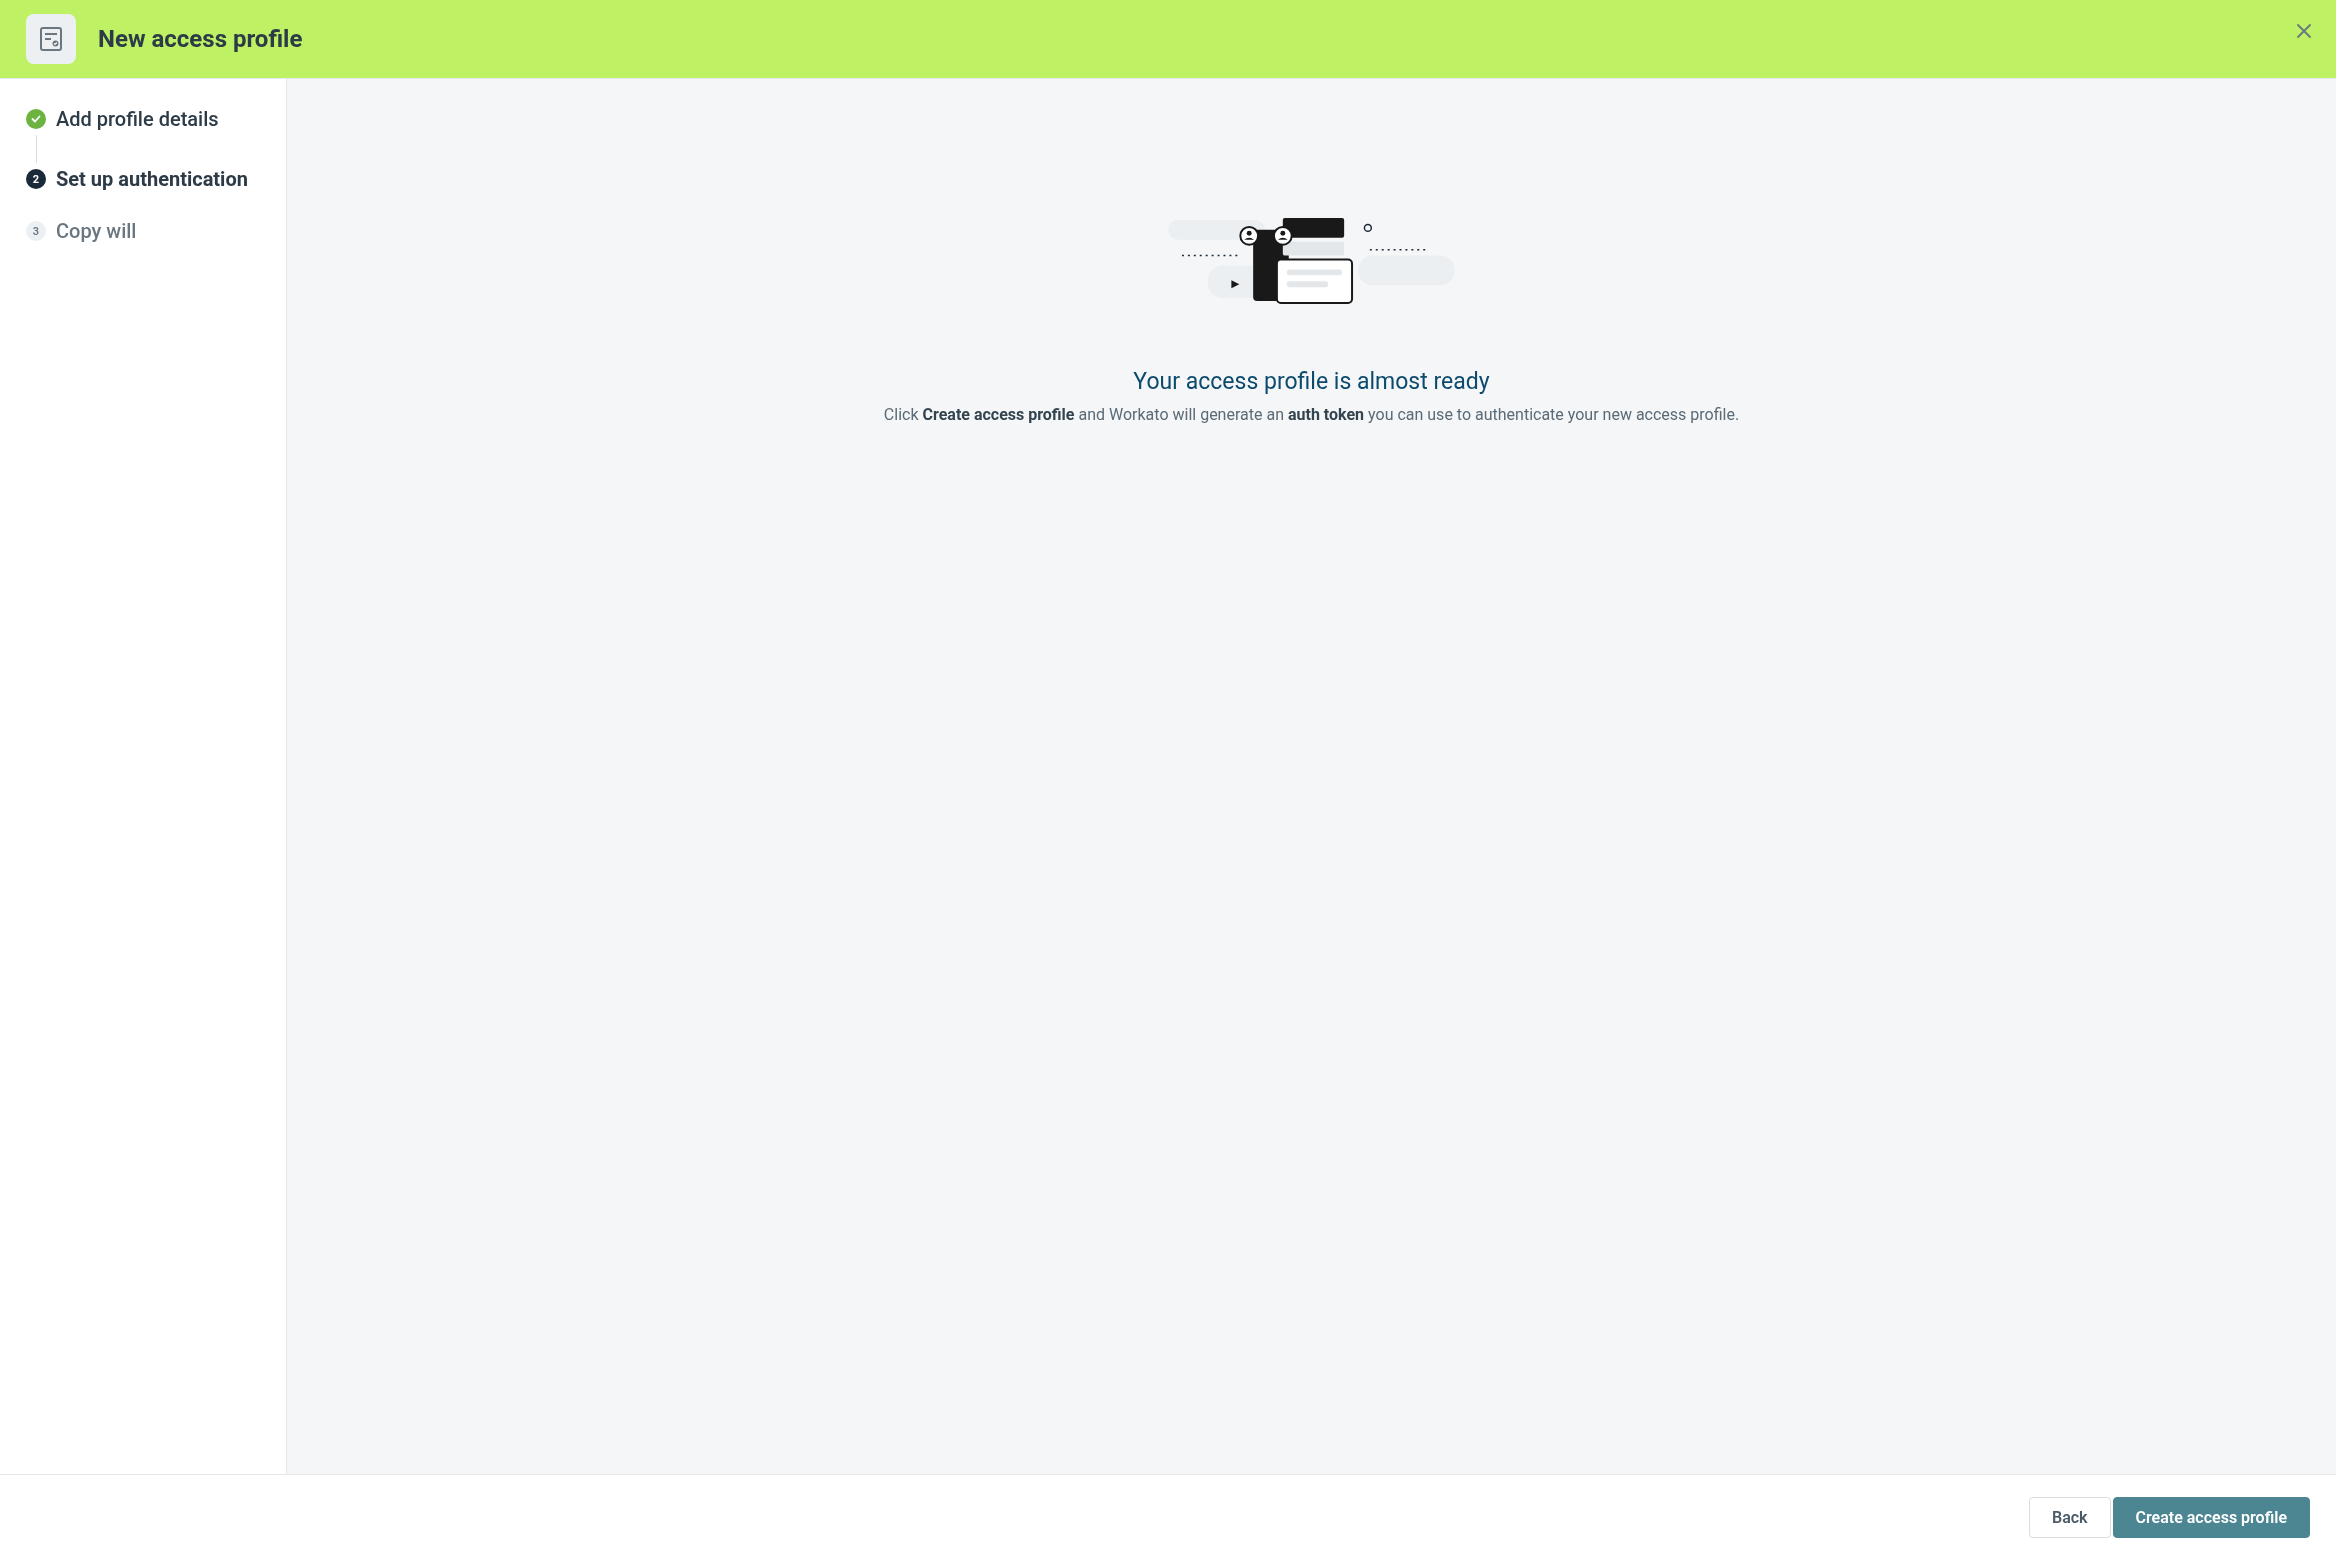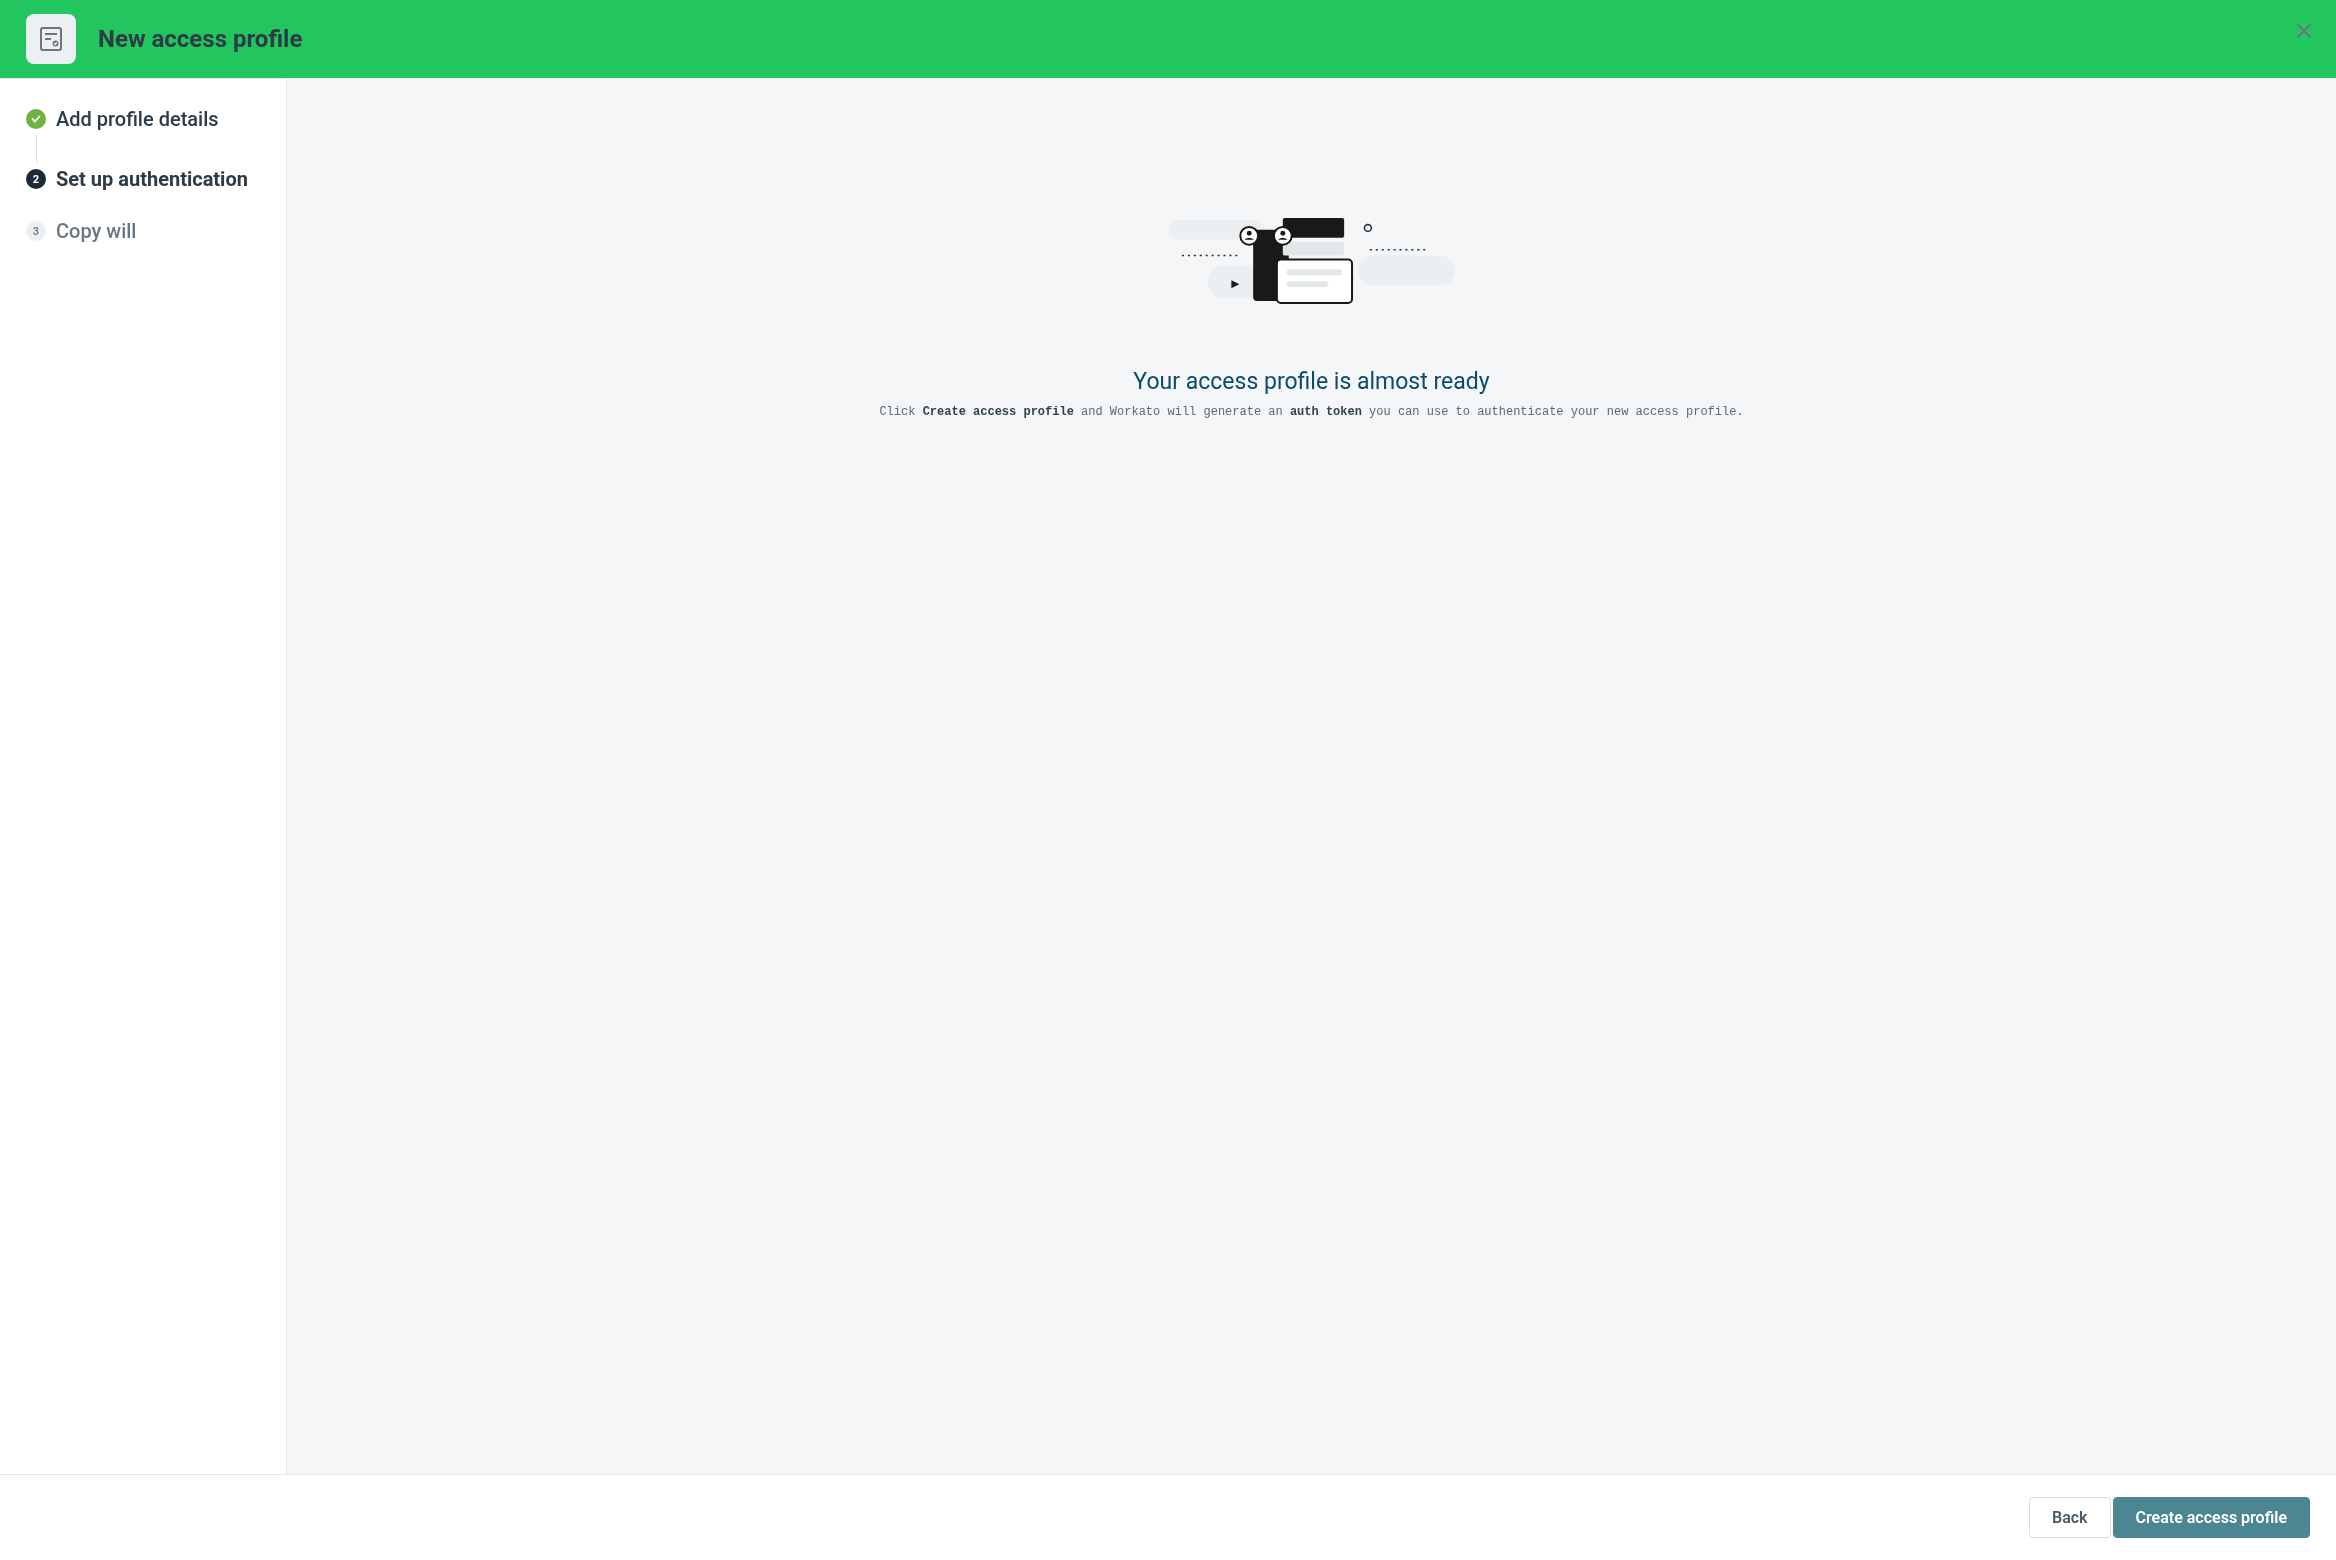--- a/index.html
+++ b/index.html
@@ -16,21 +16,21 @@
     height: 100vh;
     min-height: 891px;
   }
   
   .header {
     display: flex;
     align-items: center;
     padding: 14px 26px;
     border-bottom: 1px solid #e5e9ec;
     position: relative;
-    background:#22c55e;
+    background:#bef264;
   }
   .header-icon {
     width: 50px;
     height: 50px;
     background: #edf0f2;
     border-radius: 8px;
     display: flex;
     align-items: center;
     justify-content: center;
     margin-right: 22px;
@@ -108,24 +108,23 @@
     padding-top: 139px;
   }
   .illustration { margin-bottom: 57px; }
   .main-heading {
     font-size: 23px;
     font-weight: 400;
     color: #0c4a6e;
     margin-bottom: 10px;
   }
   .main-desc {
-    font-size: 12px;
+    font-size: 16px;
     color: #5a6a76;
     text-align: center;
-    font-family: Liberation Mono, monospace;
   }
   .main-desc strong { color: #33444f; font-weight: 700; }
   
   .footer {
     border-top: 1px solid #e5e9ec;
     padding: 22px 26px;
     display: flex;
     justify-content: flex-end;
     gap: 2px;
     background:#fff;

